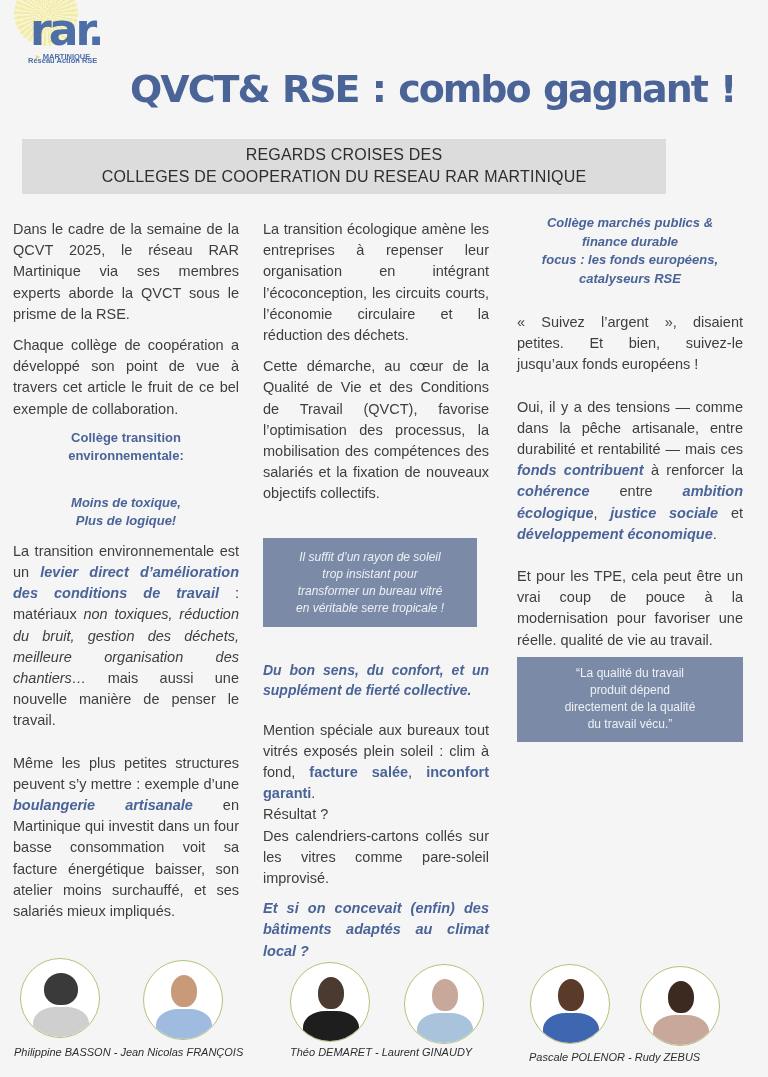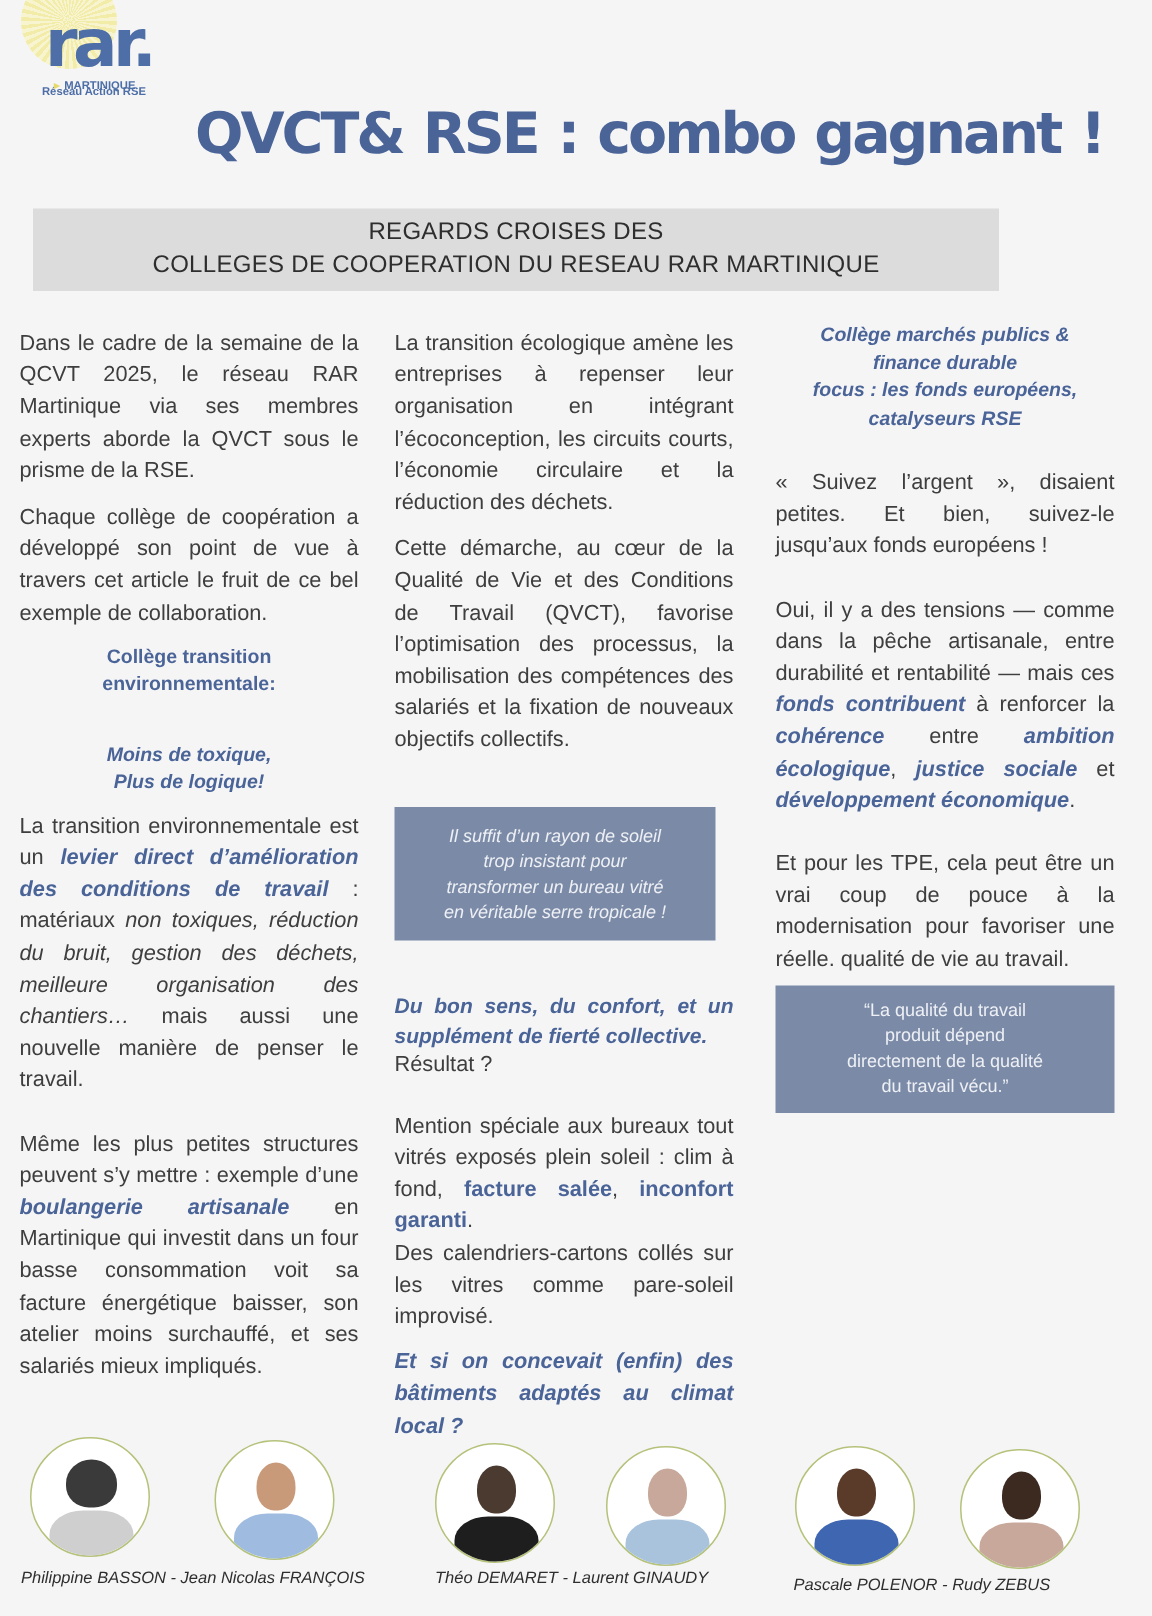--- a/index.html
+++ b/index.html
@@ -70,22 +70,22 @@
 <div class="col c2">
   <p>La transition écologique amène les entreprises à repenser leur organisation en intégrant l’écoconception, les circuits courts, l’économie circulaire et la réduction des déchets.</p>
   <p style="margin-top:10px">Cette démarche, au cœur de la Qualité de Vie et des Conditions de Travail (QVCT), favorise l’optimisation des processus, la mobilisation des compétences des salariés et la fixation de nouveaux objectifs collectifs.</p>
   <div class="callout" style="margin-top:33px;width:214px;padding:11px 14px 10px">
     <div>Il suffit d’un rayon de soleil</div>
     <div>trop insistant pour</div>
     <div>transformer un bureau vitré</div>
     <div>en véritable serre tropicale !</div>
   </div>
   <p class="hl it" style="margin-top:33px;font-size:14px;line-height:20px">Du bon sens, du confort, et un supplément de fierté collective.</p>
+  <p style="margin-top:20px"><span>Mention spéciale aux bureaux tout vitrés exposés plein soleil : clim à fond, </span><span class="hl">facture salée</span><span>, </span><span class="hl">inconfort garanti</span><span>.</span></p>
   <p>Résultat ?</p>
-  <p style="margin-top:20px"><span>Mention spéciale aux bureaux tout vitrés exposés plein soleil : clim à fond, </span><span class="hl">facture salée</span><span>, </span><span class="hl">inconfort garanti</span><span>.</span></p>
   <p>Des calendriers-cartons collés sur les vitres comme pare-soleil improvisé.</p>
   <p class="hl it" style="margin-top:9px">Et si on concevait (enfin) des bâtiments adaptés au climat local ?</p>
 </div>
 
 <div class="col c3">
   <p class="hdi" style="padding:0 18px">Collège marchés publics &amp; finance durable</p>
   <p class="hdi" style="padding:0 14px">focus : les fonds européens, catalyseurs RSE</p>
   <p style="margin-top:24px">« Suivez l’argent », disaient petites. Et bien, suivez-le jusqu’aux fonds européens !</p>
   <p style="margin-top:21px"><span>Oui, il y a des tensions — comme dans la pêche artisanale, entre durabilité et rentabilité — mais ces </span><span class="hl it">fonds contribuent</span><span> à renforcer la </span><span class="hl it">cohérence</span><span> entre </span><span class="hl it">ambition écologique</span><span>, </span><span class="hl it">justice sociale</span><span> et </span><span class="hl it">développement économique</span><span>.</span></p>
   <p style="margin-top:21px">Et pour les TPE, cela peut être un vrai coup de pouce à la modernisation pour favoriser une réelle. qualité de vie au travail.</p>

